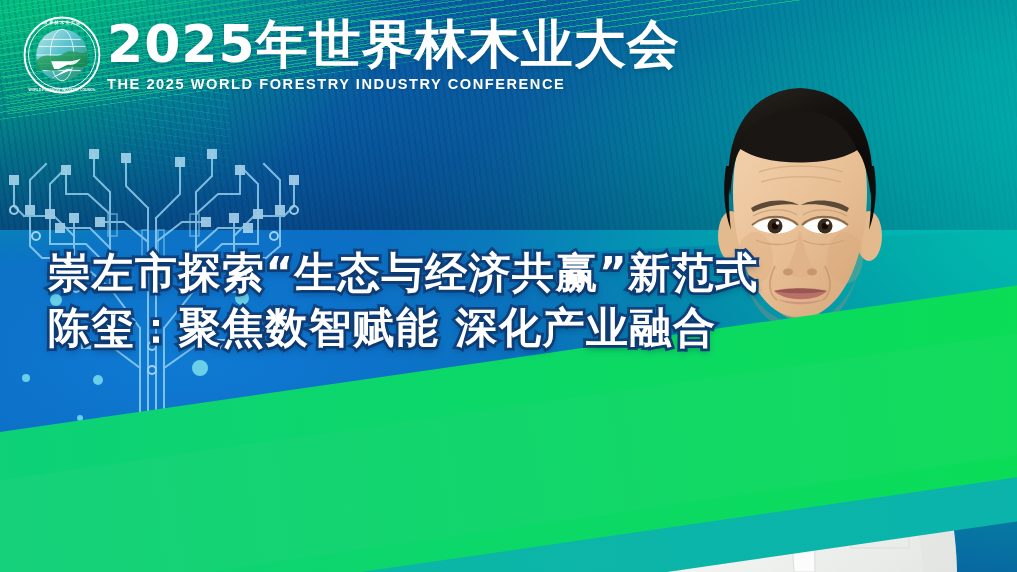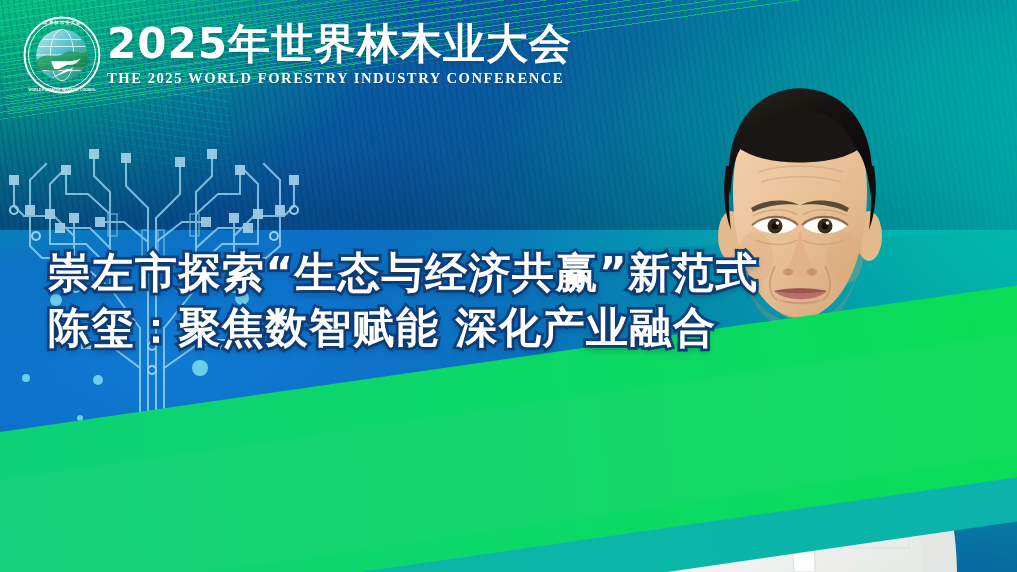--- a/index.html
+++ b/index.html
@@ -155,29 +155,29 @@
     -webkit-mask-image:radial-gradient(80% 80% at 80% 40%, rgba(0,0,0,1) 0%, rgba(0,0,0,0) 78%);
             mask-image:radial-gradient(80% 80% at 80% 40%, rgba(0,0,0,1) 0%, rgba(0,0,0,0) 78%);
   }
 
   
   #header { position:absolute; top:0; left:0; height:110px; display:flex; align-items:center; }
   #logo-wrap { margin-left:23px; width:78px; height:78px; position:relative; }
   #logo-wrap svg { width:100%; height:100%; display:block; }
   #header-text { margin-left:6px; }
   #conf-title-cn {
-    font-size:42px; font-weight:700; color:#fff; letter-spacing:1px;
+    font-size:52px; font-weight:700; color:#fff; letter-spacing:1px;
     line-height:1.02; white-space:nowrap;
     text-shadow:0 2px 4px rgba(0,60,90,0.35);
     font-family:"DejaVu Sans","Liberation Sans",sans-serif;
   }
   #conf-title-en {
     margin-top:5px; font-size:14.6px; font-weight:700; color:#fff;
     letter-spacing:1.55px; white-space:nowrap;
-    font-family:Liberation Serif, serif;
+    font-family:Liberation Sans, sans-serif;
     text-shadow:0 1px 2px rgba(0,60,90,0.3);
   }
 
   
   #headline { position:absolute; left:48px; top:233px; }
   .headline-line {
     font-family:"DejaVu Sans","Liberation Sans",sans-serif;
     font-size:42px; font-weight:700; color:#ffffff;
     letter-spacing:1.5px; line-height:1.32; white-space:nowrap;
     -webkit-text-stroke:5.5px #12447f;

